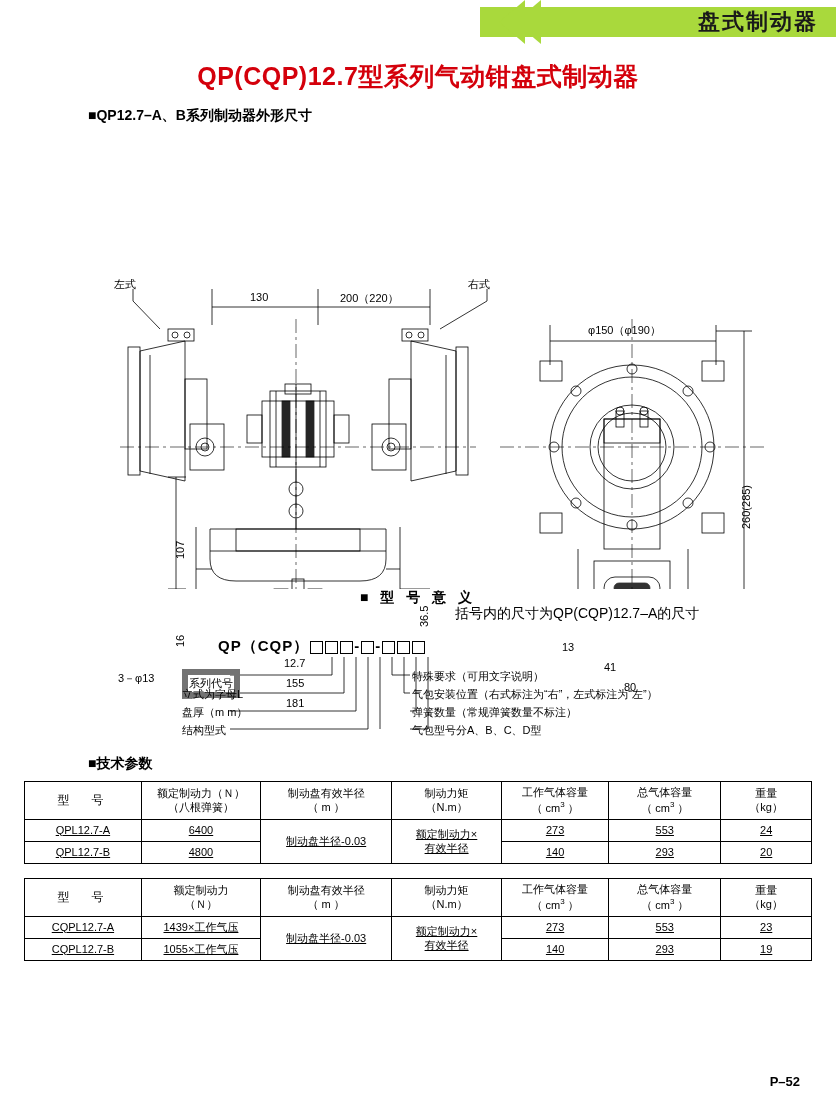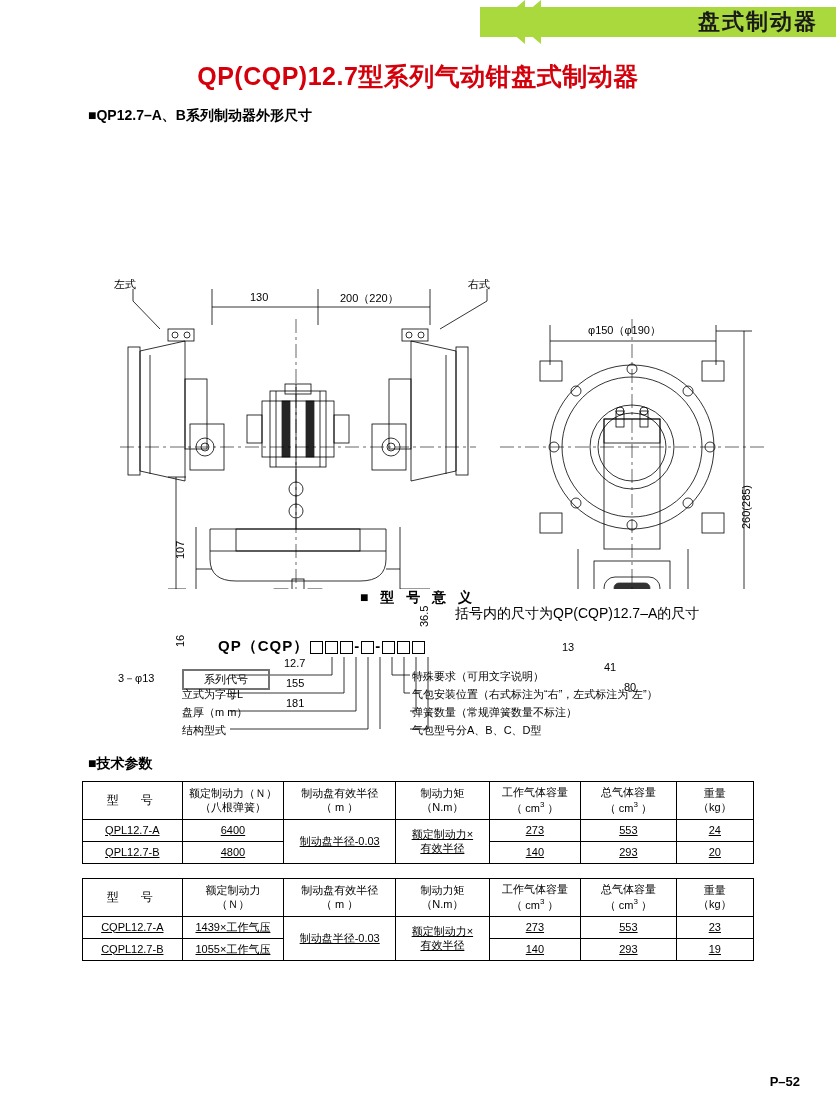--- a/index.html
+++ b/index.html
@@ -115,38 +115,38 @@
     margin: 0 1px;
   }
   .mleft {
     position: absolute;
     font-size: 11px;
     left: 182px;
     white-space: nowrap;
   }
   .mleft .bx {
     display:inline-block;
-    border:2px solid #737373;
-    padding: 1px 20px;
+    border:6px solid #737373;
+    padding: 1px 1px;
   }
   .mright {
     position: absolute;
     font-size: 11px;
     left: 412px;
     white-space: nowrap;
   }
   
   .tech-label {
     font-size: 14px;
     font-weight: bold;
     margin: 6px 0 8px 88px;
   }
   table.spec {
     border-collapse: collapse;
-    width: 672px;
+    width: 788px;
     margin: 0 auto 14px auto;
     font-size: 11px;
   }
   table.spec td, table.spec th {
     border: 1px solid #000;
     text-align: center;
     padding: 3px 2px;
     font-weight: normal;
     line-height: 1.25;
   }

